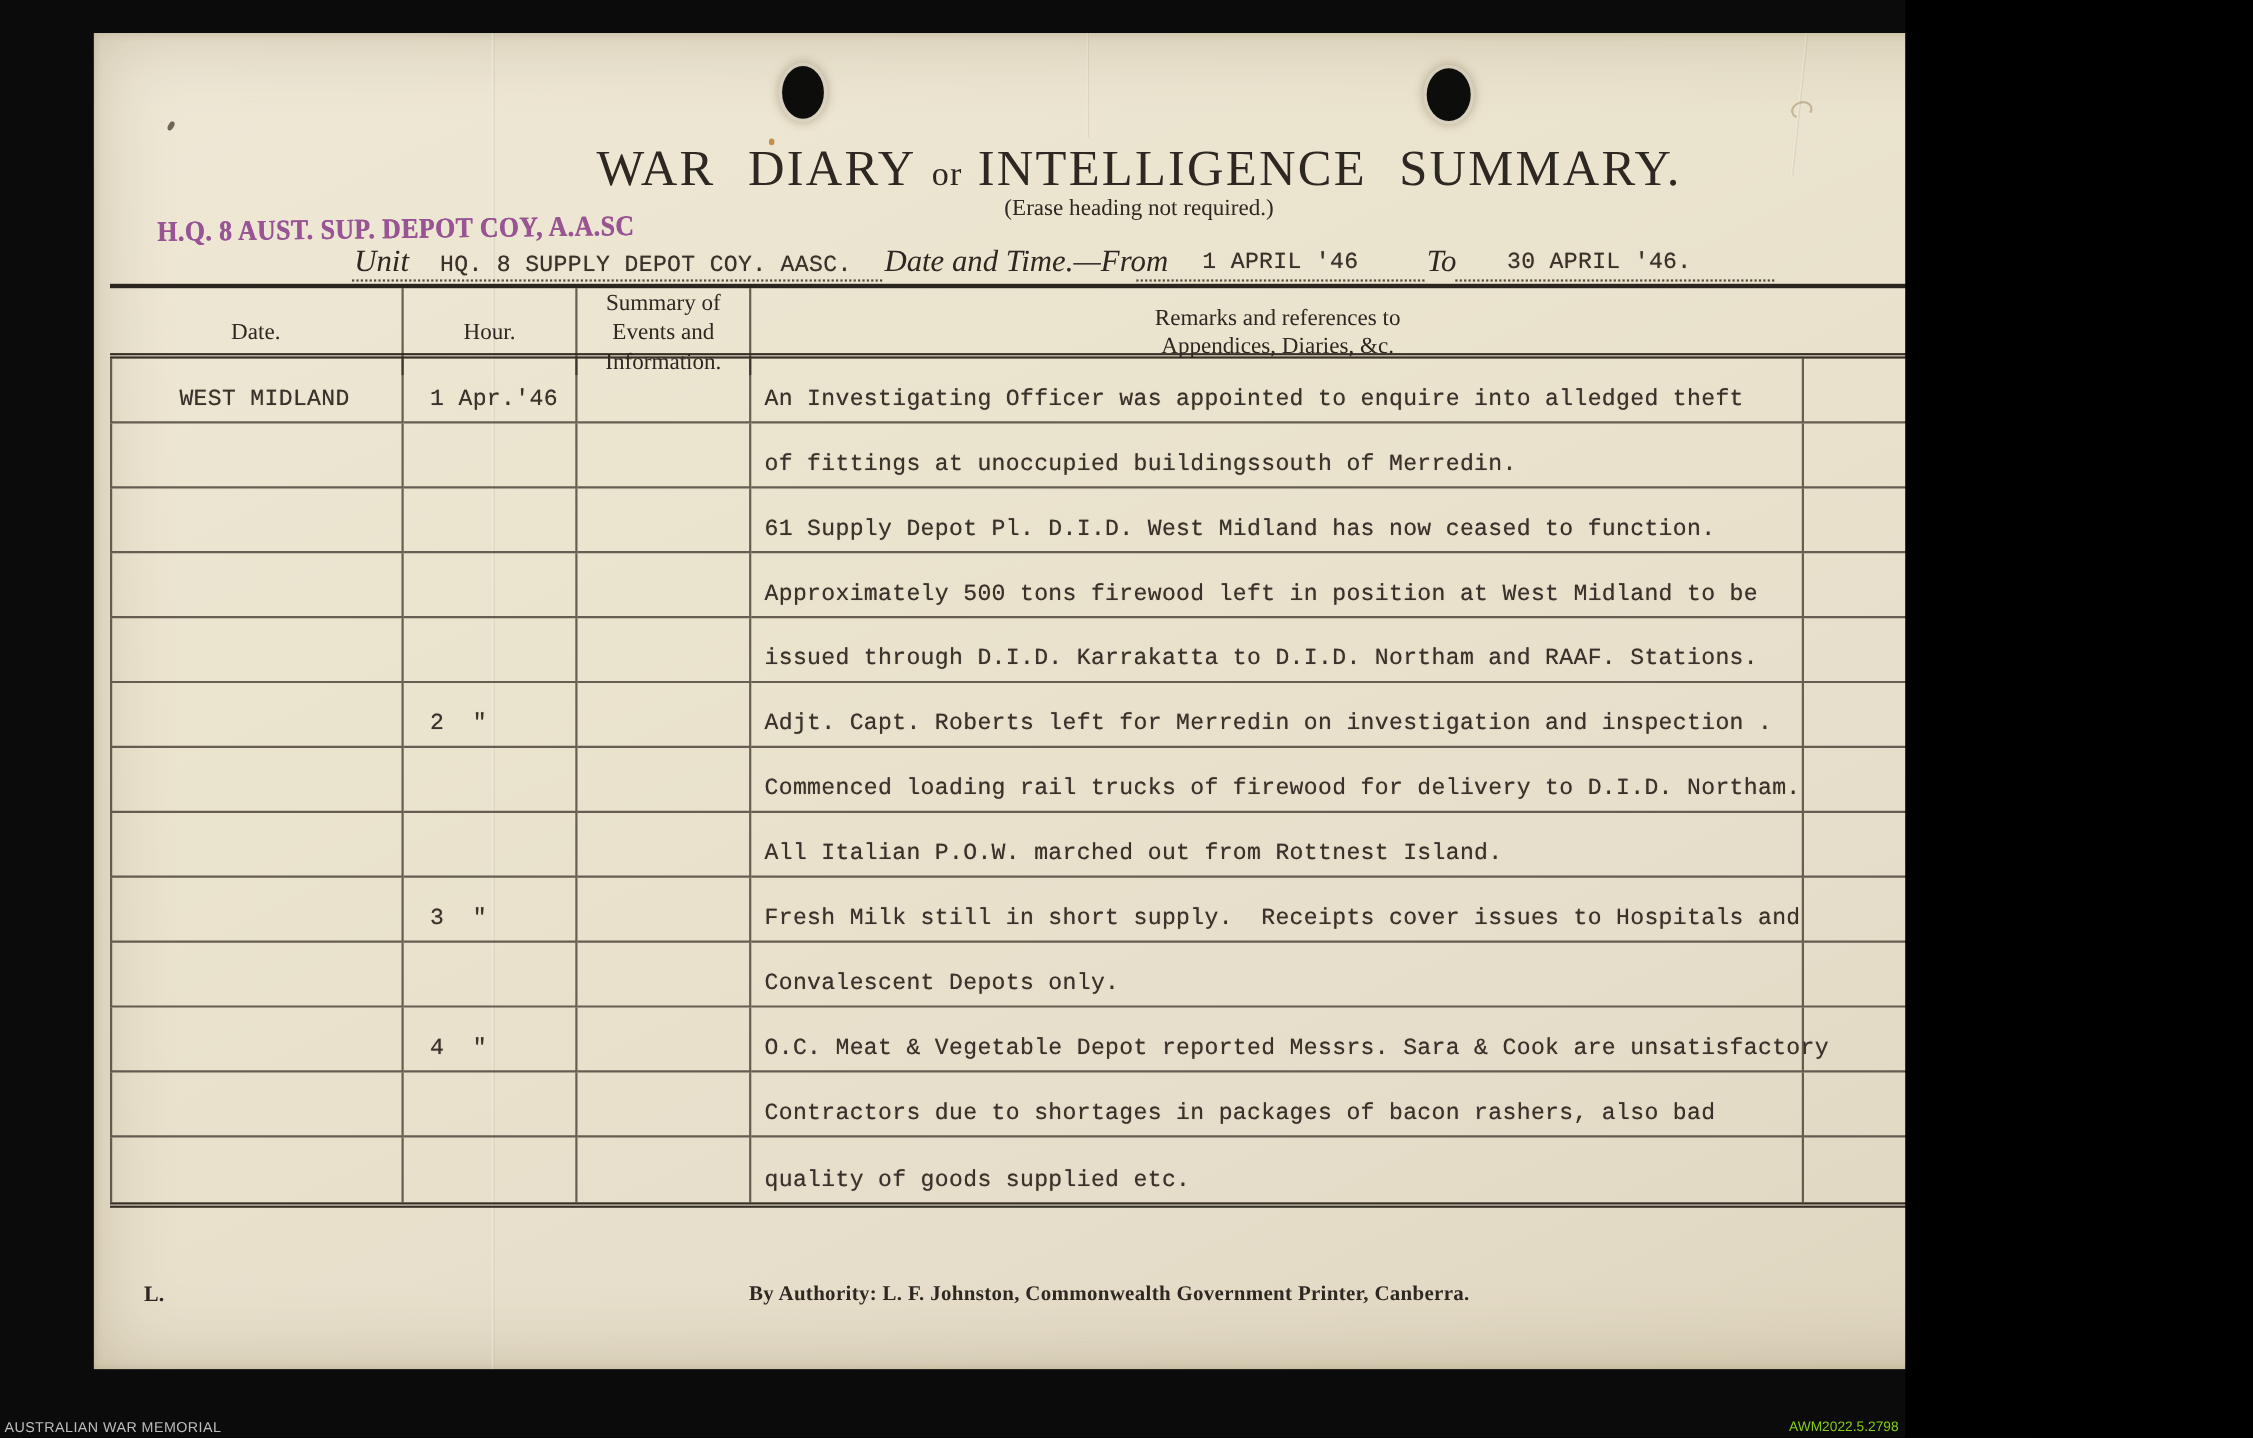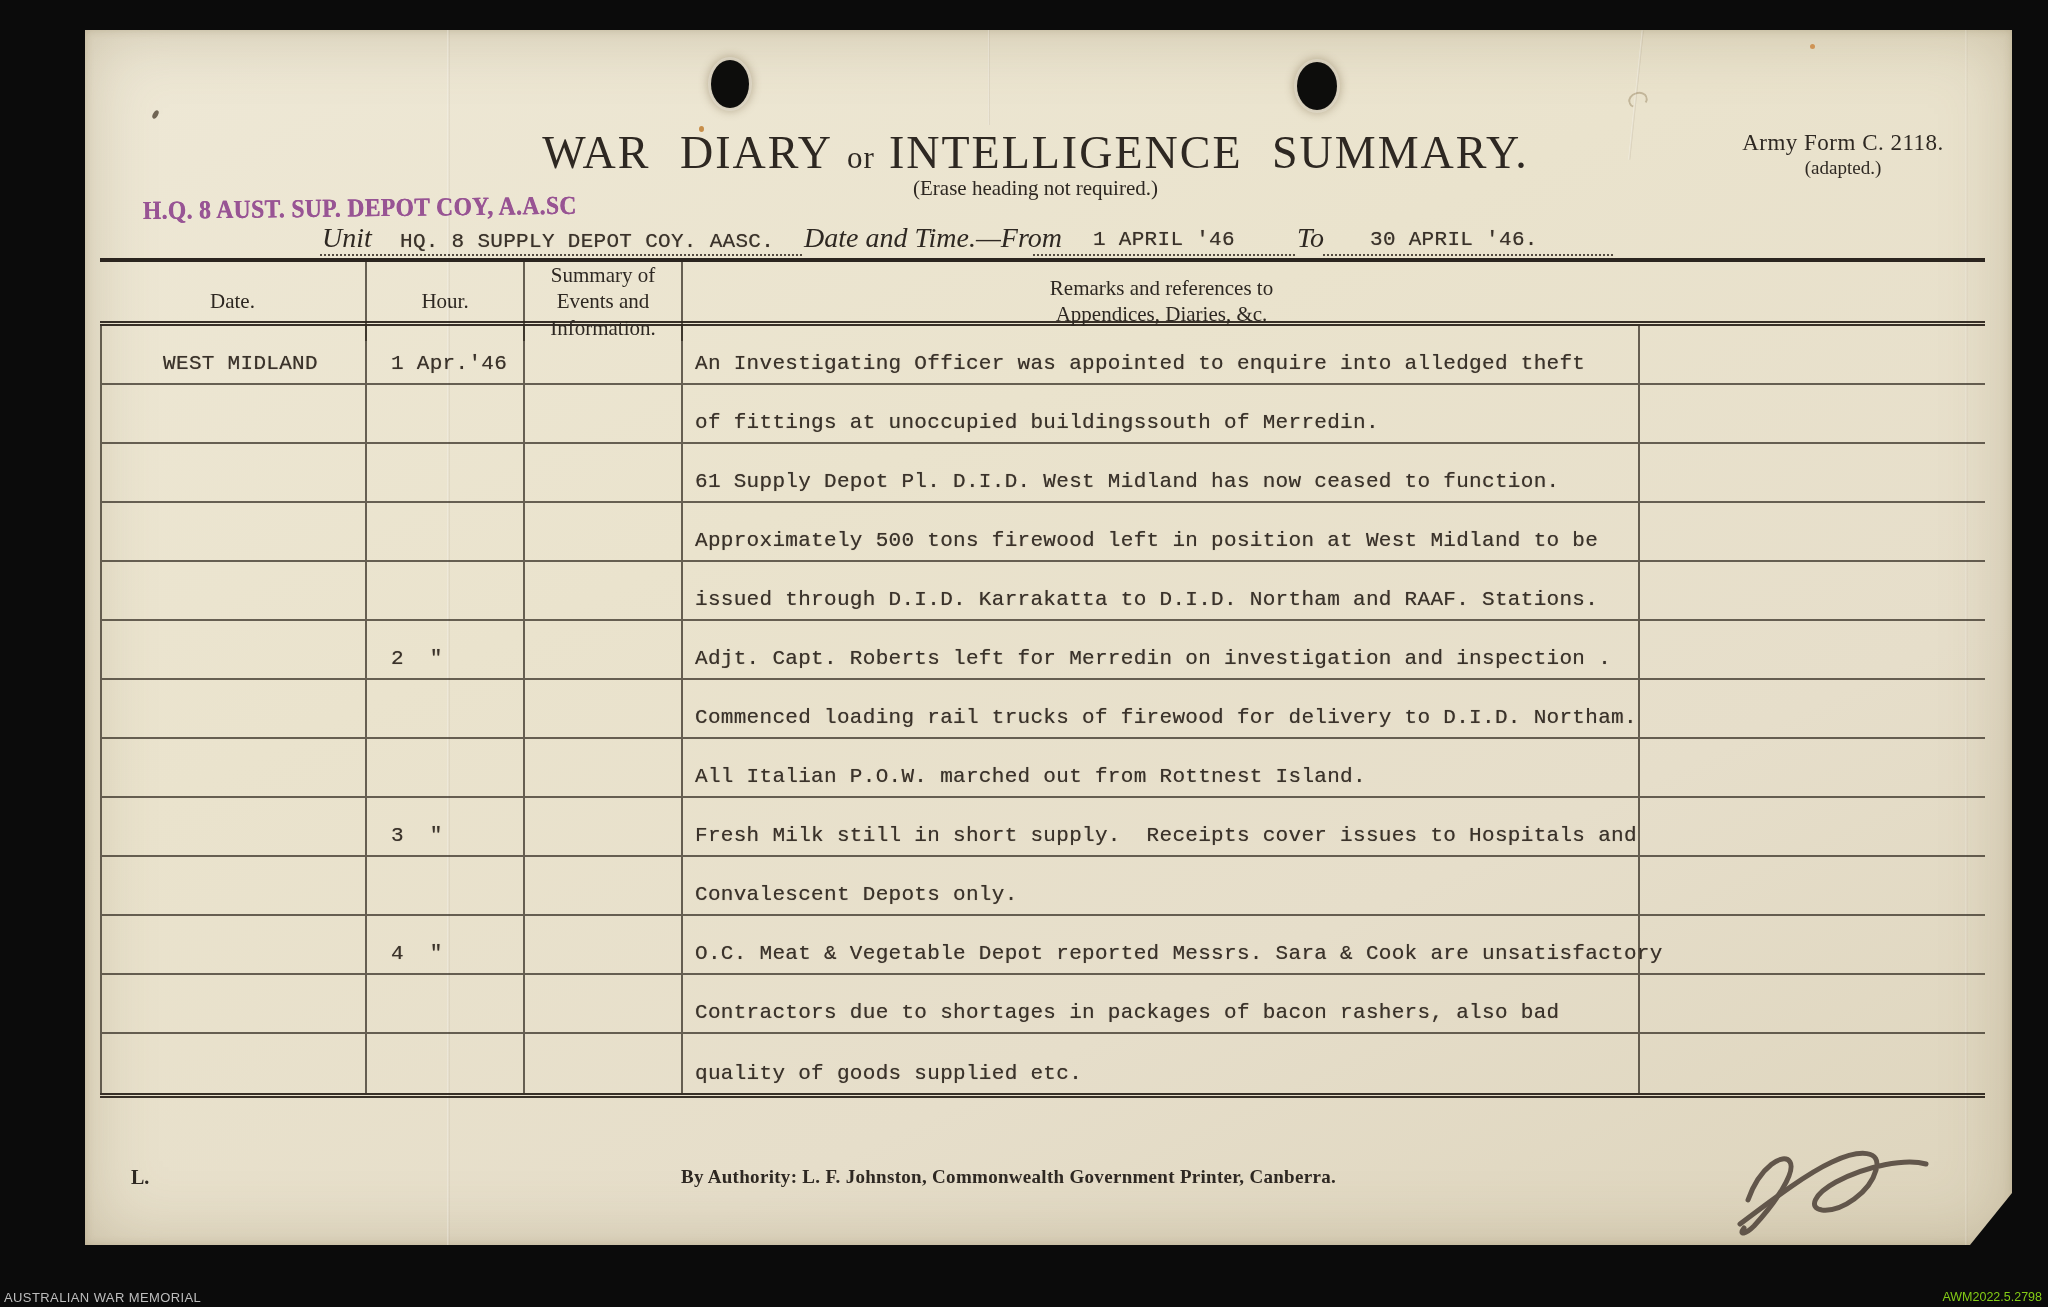--- a/index.html
+++ b/index.html
@@ -6,21 +6,21 @@
     --bg:#0b0b0b;
     --paper:#eae3cd;
     --ink:#2e2822;
     --type:#3a322a;
     --stamp:#9c4fad;
     --rule:rgba(46,38,29,0.7);
     --rule-dark:rgba(40,33,25,0.92);
   }
   *{margin:0;padding:0;box-sizing:border-box;}
   body{background:#000;font-family:"Liberation Serif",serif;}
-  .stage{position:relative;width:2048px;height:1307px;background:var(--bg);overflow:hidden;}
+  .stage{position:relative;width:1732px;height:1307px;background:var(--bg);overflow:hidden;}
 
   
   .paper{
     position:absolute;left:85px;top:30px;width:1927px;height:1215px;
     background:linear-gradient(155deg,#eee8d6 0%,#eae3cd 38%,#e6deca 70%,#ddd4bc 100%);
     box-shadow:inset 0 0 70px rgba(120,100,60,0.28), inset 0 0 8px rgba(120,100,60,0.25);
     clip-path:polygon(0 0,100% 0,100% calc(100% - 52px),calc(100% - 42px) 100%,0 100%);
   }
   
   .crease-v{position:absolute;top:0;bottom:0;width:3px;

